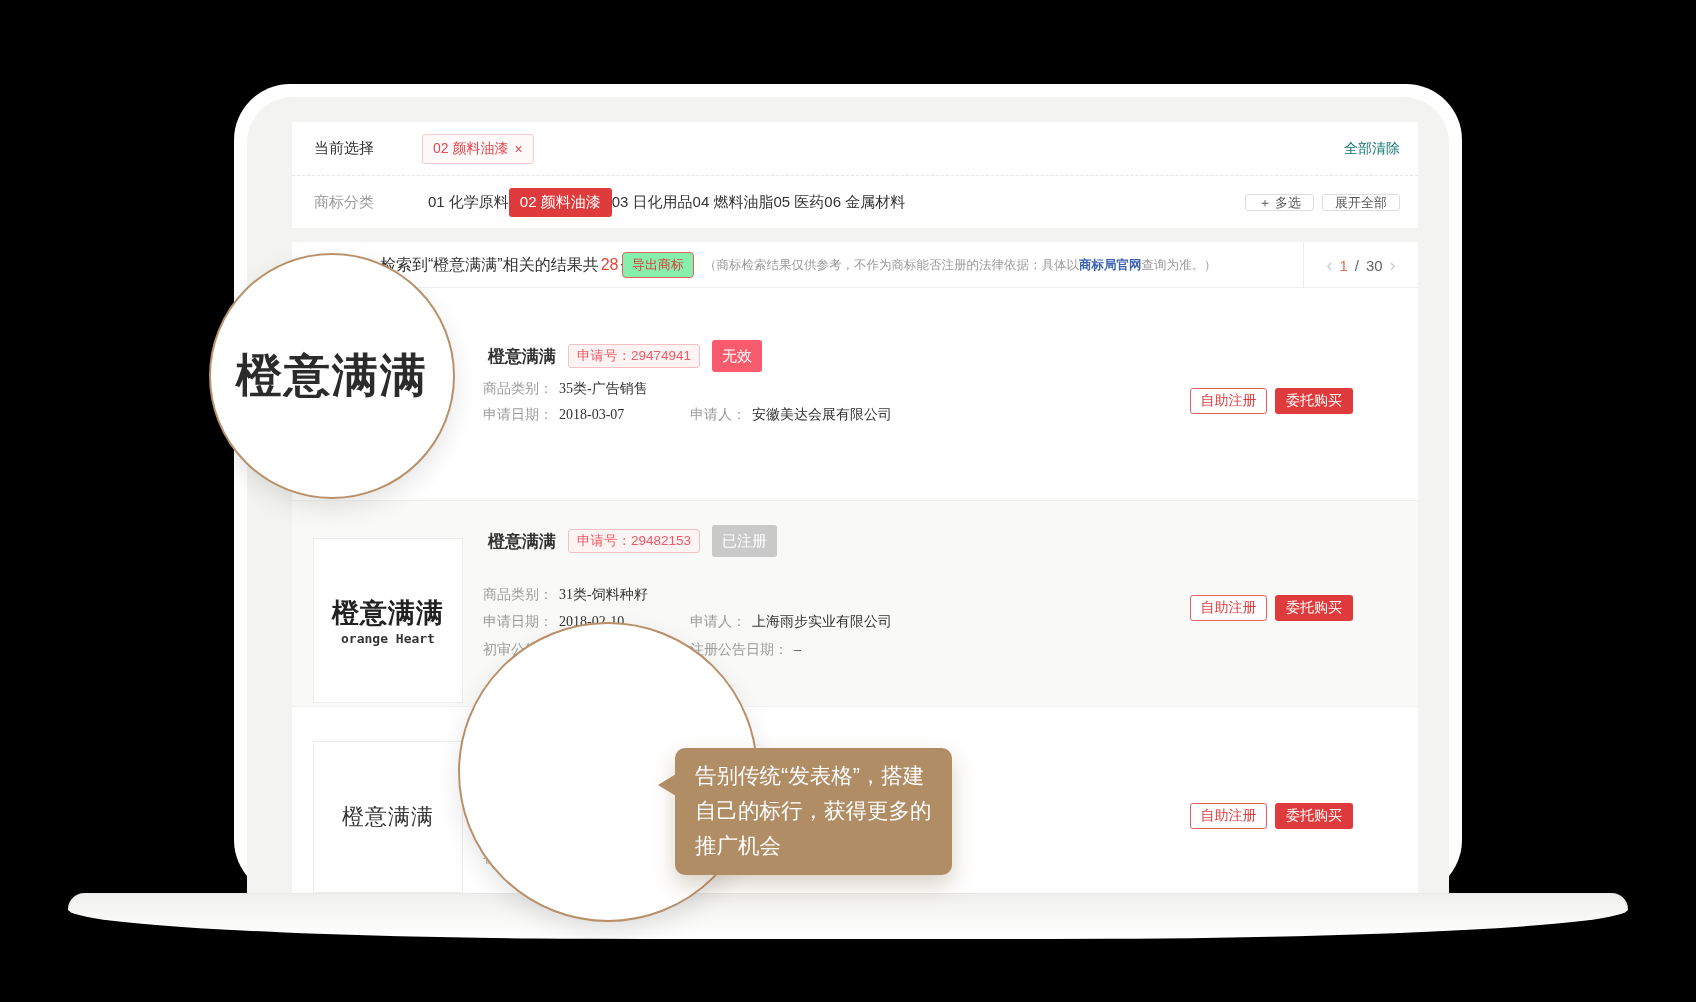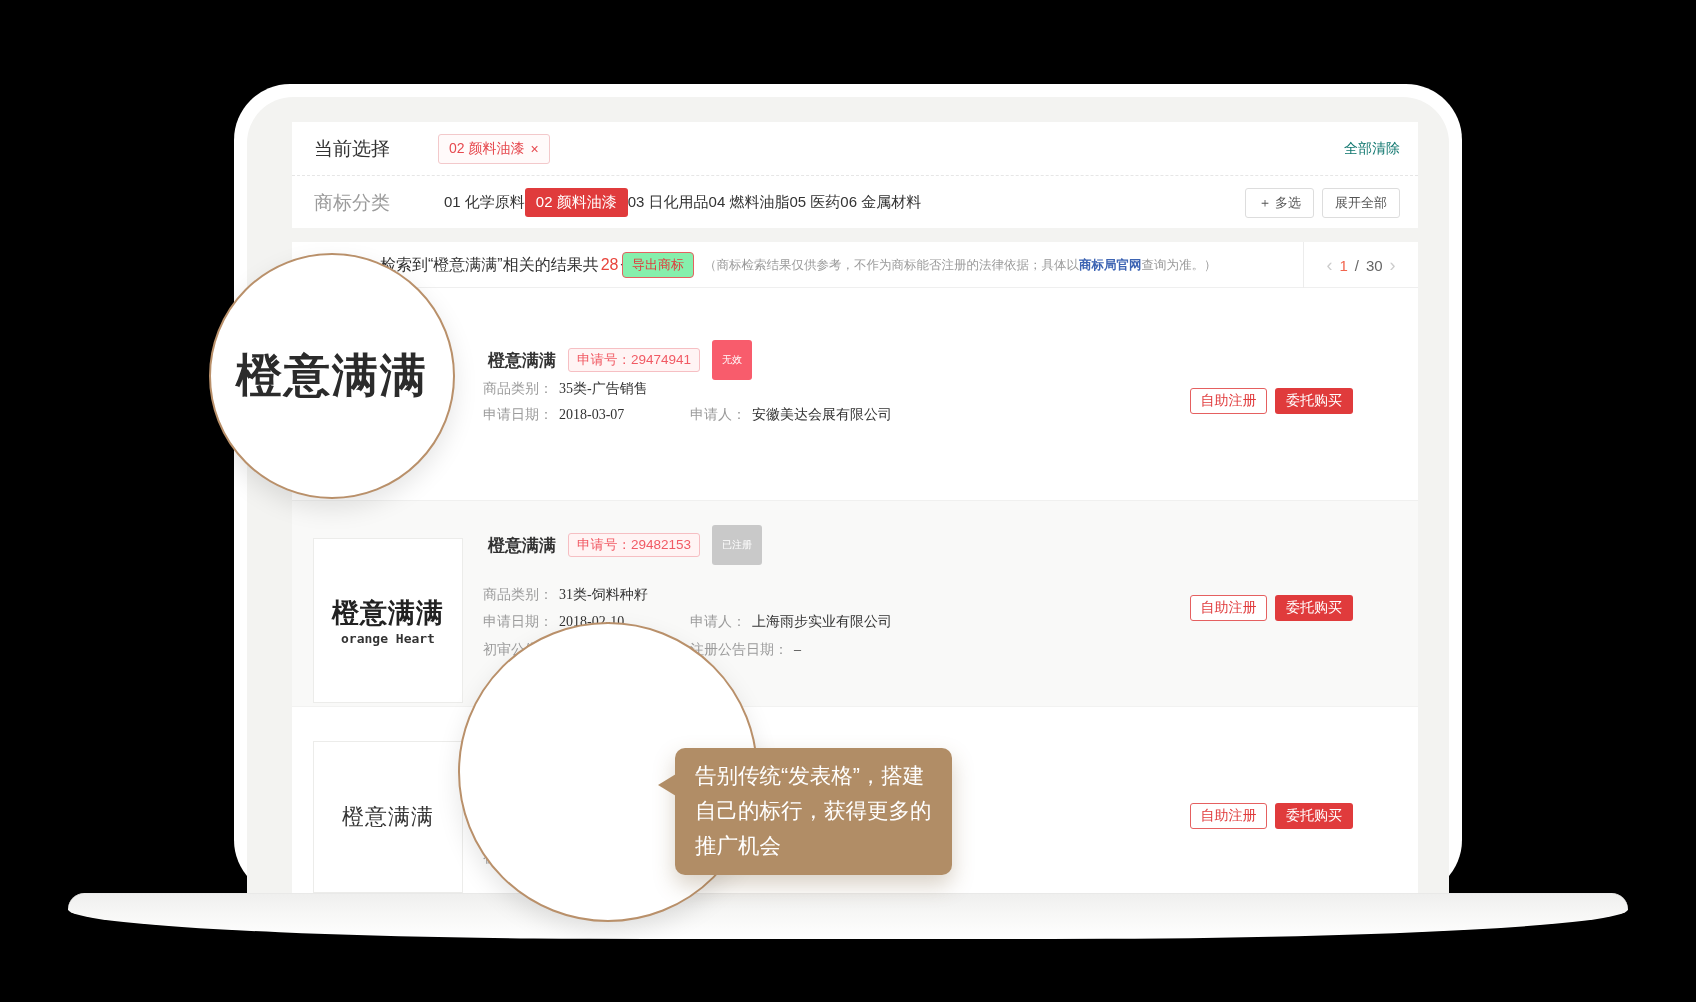--- a/index.html
+++ b/index.html
@@ -21,32 +21,32 @@
   
   .panel { position:absolute; left:292px; width:1126px; background:#fff; z-index:1; }
   .header-panel { top:122px; height:106px; }
   .results-panel { top:242px; height:654px; }
 
   
   .hp-row { position:absolute; left:0; right:0; display:flex; align-items:center; }
   .hp-row-a { top:0; height:54px; padding:0 18px 0 22px;
               border-bottom:1px dashed #e6e6e6; }
   .hp-row-b { top:55px; height:51px; padding:0 18px 0 22px; }
-  .hp-label { font-size:19px; color:#333; }
+  .hp-label { font-size:15px; color:#333; }
   .hp-label.gray { color:#9b9b9b; }
   .sel-chip { display:inline-flex; align-items:center; margin-left:48px; height:30px;
               padding:0 10px; border:1px solid #f3c9cb; background:#fffafa; border-radius:3px;
               color:#e6494f; font-size:14px; cursor:pointer; }
   .sel-chip .x { margin-left:6px; font-size:14px; color:#e6494f; }
   .clear-all { margin-left:auto; color:#0f766e; font-size:14px; cursor:pointer; }
   .cats { display:flex; align-items:center; margin-left:54px; }
   .cat { font-size:15px; color:#333; cursor:pointer; white-space:nowrap; }
   .cat.active { background:#e03b3c; color:#fff; padding:5px 11px; border-radius:3px; }
   .hp-btns { margin-left:auto; display:flex; gap:8px; }
-  .ghost-btn { height:30px; padding:0 12px; display:inline-flex; align-items:center;
+  .ghost-btn { height:17px; padding:0 12px; display:inline-flex; align-items:center;
                border:1px solid #ddd; border-radius:3px; background:#fff; color:#555;
                font-size:13px; cursor:pointer; white-space:nowrap; }
 
   
   .res-head { position:absolute; left:0; right:0; top:0; height:46px;
               border-bottom:1px solid #efefef; display:flex; align-items:center; }
   .summary { position:absolute; left:88px; top:0; height:46px; display:flex; align-items:center;
              font-size:16px; color:#333; white-space:nowrap; }
   .summary .cnt { color:#e8453c; margin:0 2px; }
   .export-btn { position:absolute; left:330px; top:10px; height:26px; padding:0 9px;
@@ -66,22 +66,22 @@
   .rrow1 { top:46px;  height:212px; }
   .rrow2 { top:258px; height:206px; background:#f9f9f8; border-top:1px solid #f0f0ef; }
   .rrow3 { top:464px; height:190px; background:#fff; border-top:1px solid #f2f2f1; }
   .rcontent { position:absolute; inset:0; z-index:5; }
 
   .title-line { position:absolute; left:196px; display:flex; align-items:center; gap:12px; }
   .tm-title { font-size:17px; font-weight:bold; color:#333; }
   .appno { height:24px; display:inline-flex; align-items:center; padding:0 8px;
            border:1px solid #f6bfc3; background:#fff4f4; border-radius:3px;
            color:#f15a64; font-size:13.5px; white-space:nowrap; }
-  .status { height:40px; display:inline-flex; align-items:center; padding:16px 10px;
-            border-radius:3px; color:#fff; font-size:10px; }
+  .status { height:32px; display:inline-flex; align-items:center; padding:16px 10px;
+            border-radius:3px; color:#fff; font-size:15px; }
   .status.invalid { background:#f85c6c; }
   .status.registered { background:#c9c9c9; }
 
   .dline { position:absolute; left:0; right:0; height:18px; font-size:14px; }
   .cell1 { position:absolute; left:191px; white-space:nowrap; }
   .cell2 { position:absolute; left:398px; white-space:nowrap; }
   .dlab { color:#9b9b9b; margin-right:6px; }
   .dval { color:#333;font-family:Liberation Serif, serif; }
 
   .row-btns { position:absolute; left:898px; display:flex; gap:8px; }

